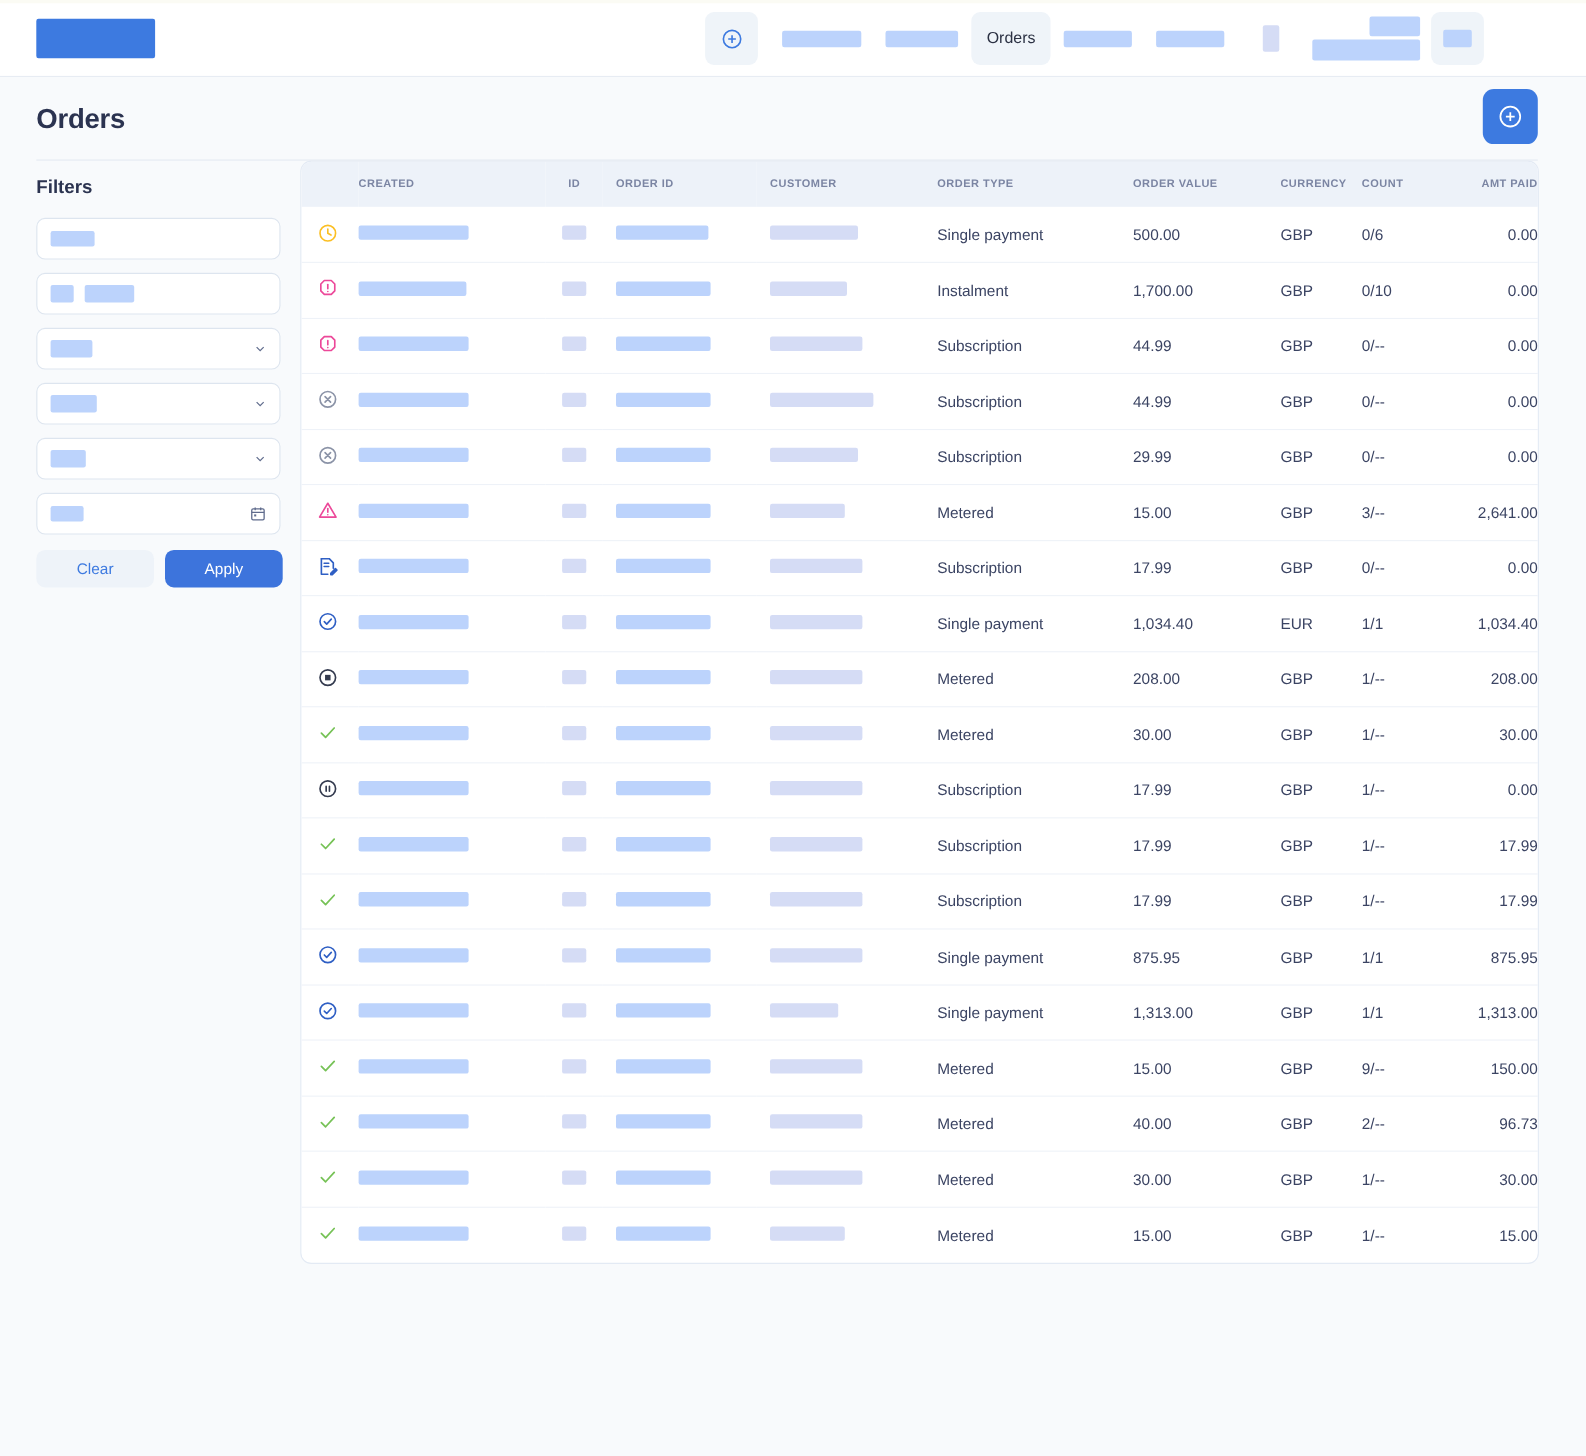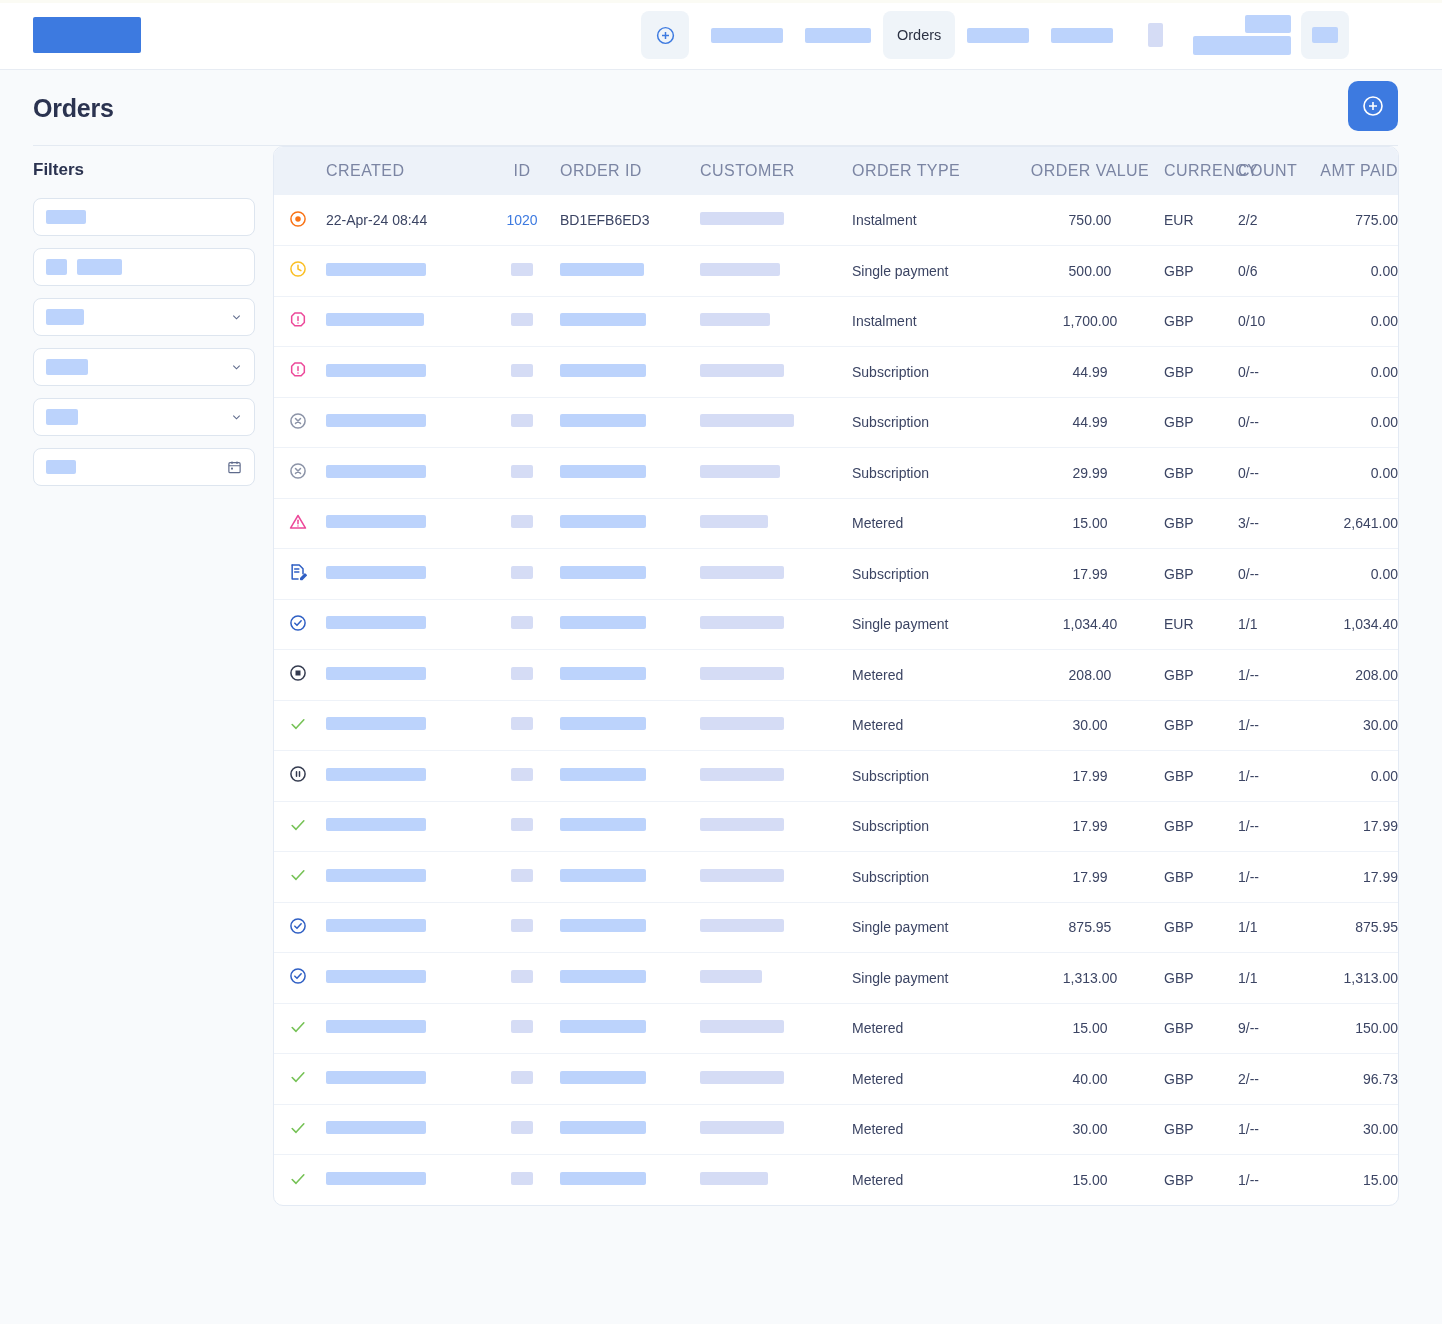--- a/index.html
+++ b/index.html
@@ -97,39 +97,39 @@
   
   .card {
     margin-left: 0px; margin-top: 0px;
     width: 1126px; background:#fff;
     border:1px solid #e3eaf4; border-radius: 10px;
     overflow:hidden;
   }
   table { border-collapse: collapse; width:100%; table-layout: fixed; }
   thead th {
     background:#edf2f9;
-    font-size: 16px; font-weight: normal; letter-spacing: 0.45px;
+    font-size: 10px; font-weight: bold; letter-spacing: 0.45px;
     color:#7b85a3; text-transform: uppercase;
     padding: 15px 0; text-align:left; white-space:nowrap;
   }
   tbody td {
     padding: 0; height: 50.5px;
     border-top: 1px solid #eef2f8;
     font-size: 14px; color:#3b4463; white-space:nowrap;
     vertical-align: middle;
   }
   tbody tr:first-child td { border-top: none; }
 
   .c-icon  { width: 50px; padding-left: 14px !important; }
   .c-created{ width: 170px; }
   .c-id    { width: 52px;  text-align:center; }
   .c-oid   { width: 140px; padding-left: 12px !important; }
   .c-cust  { width: 152px; padding-left: 12px !important; }
   .c-type  { width: 190px; padding-left: 12px !important; }
-  .c-val   { width: 120px; text-align:center; }
+  .c-val   { width: 120px; text-align:left; }
   .c-cur   { width: 80px;  padding-left: 14px !important; }
   .c-cnt   { width: 80px;  padding-left: 8px !important; }
   .c-paid  { width: 110px; text-align:right; padding-right: 22px !important; }
 
   thead .c-icon, thead .c-created { padding-left: 52px !important; }
   thead .c-created { padding-left: 0 !important; }
   .id-link { color:#3d7ae0; }
 
   .bar { height: 13px; border-radius: 2px; background:#bcd3fc; display:inline-block; }
   .bar.l { background:#d5dcf5; }
@@ -247,20 +247,24 @@
 
     <div class="field">
       <span class="ph" style="width:30px;height:14px"></span>
       <svg class="cal" width="15" height="15" viewBox="0 0 24 24" fill="none" stroke="#5f6b8c" stroke-width="1.9">
         <rect x="3" y="5" width="18" height="16" rx="2"></rect>
           <path d="M3 10h18M8 3v4M16 3v4"></path>
           <rect x="6.5" y="13" width="3" height="3" fill="#5f6b8c" stroke="none"></rect>
       </svg>
     </div>
 
+    <div class="btn-row">
+      <button class="btn btn-clear">Clear</button>
+      <button class="btn btn-apply">Apply</button>
+    </div>
   </div>
 
   <div>
     <div class="card">
       <table>
         <thead>
           <tr>
             <th class="c-icon"></th>
             <th class="c-created">CREATED</th>
             <th class="c-id">ID</th>
@@ -268,35 +272,20 @@
             <th class="c-cust">CUSTOMER</th>
             <th class="c-type">ORDER TYPE</th>
             <th class="c-val">ORDER VALUE</th>
             <th class="c-cur">CURRENCY</th>
             <th class="c-cnt">COUNT</th>
             <th class="c-paid">AMT PAID</th>
           </tr>
         </thead>
         <tbody id="tbody">
             <tr>
-              <td class="c-icon"><svg width="20" height="20" viewBox="0 0 24 24" fill="none" stroke="#f97316" stroke-width="1.8" stroke-linecap="round" stroke-linejoin="round">
-                  <circle cx="12" cy="12" r="8.5"></circle>
-                  <circle cx="12" cy="12" r="3.3" fill="#f97316" stroke="none"></circle>
-                </svg></td>
-              <td class="c-created">22-Apr-24 08:44</td>
-              <td class="c-id"><span class="id-link">1020</span></td>
-              <td class="c-oid">BD1EFB6ED3</td>
-              <td class="c-cust"><span class="bar l" style="width:84px"></span></td>
-              <td class="c-type">Instalment</td>
-              <td class="c-val">750.00</td>
-              <td class="c-cur">EUR</td>
-              <td class="c-cnt">2/2</td>
-              <td class="c-paid">775.00</td>
-            </tr>
-            <tr>
               <td class="c-icon"><svg width="20" height="20" viewBox="0 0 24 24" fill="none" stroke="#fbbf24" stroke-width="1.8" stroke-linecap="round" stroke-linejoin="round">
                   <circle cx="12" cy="12" r="8.5"></circle>
                   <path d="M12 7.5V12l3.5 2"></path>
                 </svg></td>
               <td class="c-created"><span class="bar" style="width:100px"></span></td>
               <td class="c-id"><span class="bar l" style="width:22px"></span></td>
               <td class="c-oid"><span class="bar" style="width:84px"></span></td>
               <td class="c-cust"><span class="bar l" style="width:80px"></span></td>
               <td class="c-type">Single payment</td>
               <td class="c-val">500.00</td>

